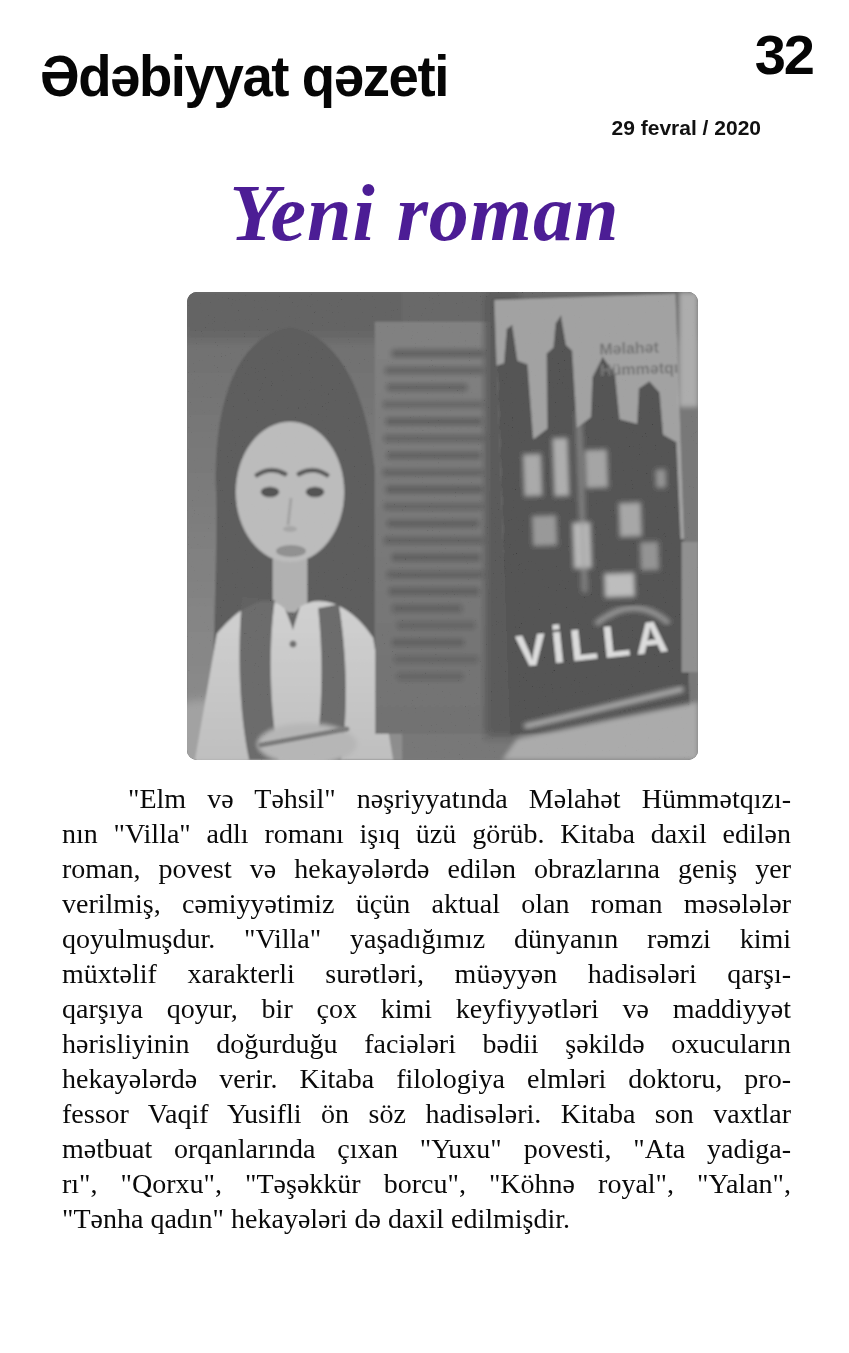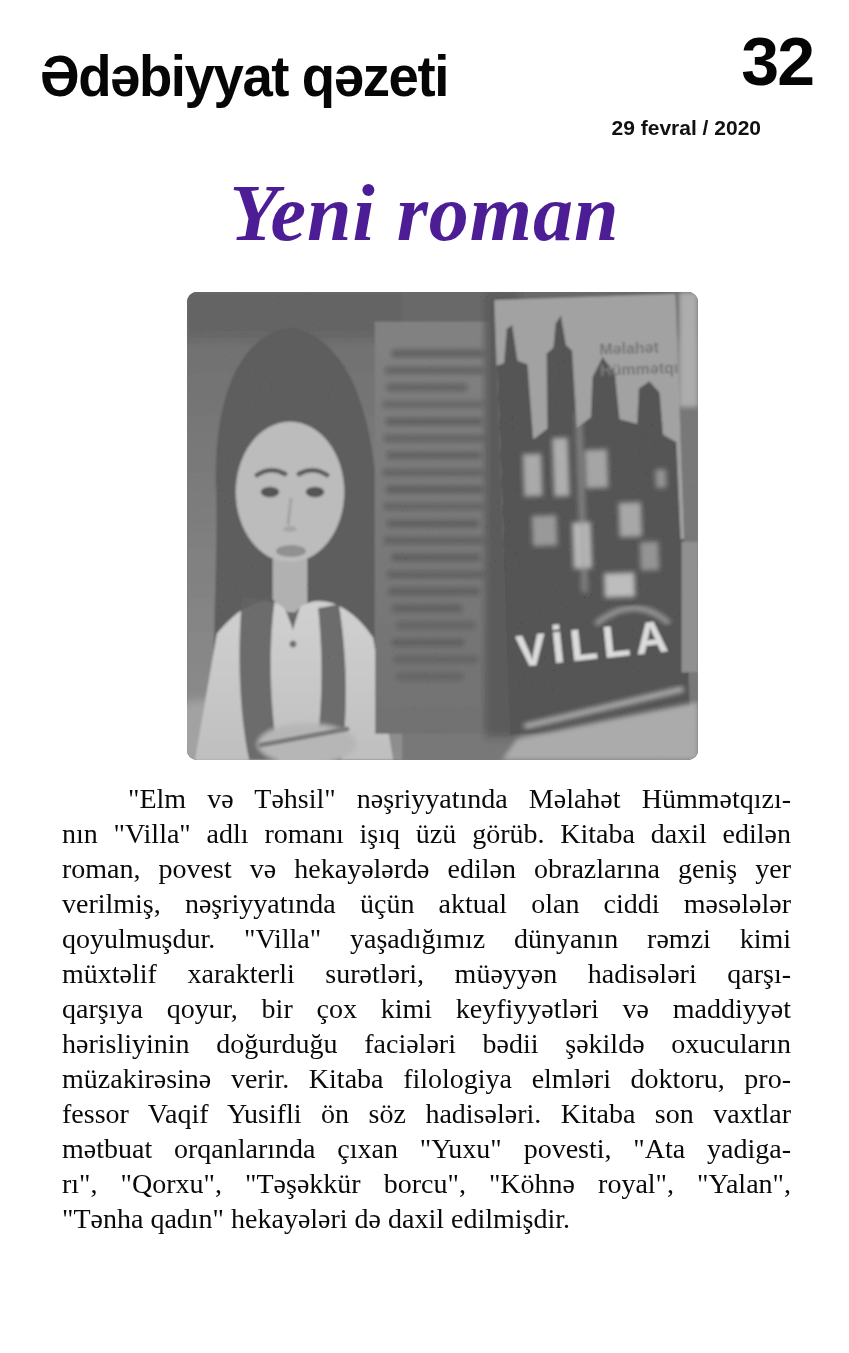--- a/index.html
+++ b/index.html
@@ -7,21 +7,21 @@
     position:relative; width:849px; height:1267px; background:#fff;
     font-family:"Liberation Sans",sans-serif; color:#0b0b0b; overflow:hidden;
   }
   .masthead-title{
     position:absolute; left:40px; top:42px;
     font-size:58px; font-weight:700; letter-spacing:-1.5px; color:#060606;
     transform:scaleX(.94); transform-origin:left top; white-space:nowrap;
   }
   .page-number{
     position:absolute; top:22px; right:36px;
-    font-size:68px; font-weight:700; letter-spacing:-2px; color:#050505;margin-left:12px;
+    font-size:56px; font-weight:700; letter-spacing:-2px; color:#050505;margin-left:12px;
   }
   .issue-date{
     position:absolute; top:116px; right:88px;
     font-size:21px; font-weight:700; color:#111;
   }
   .headline{
     position:absolute; top:168px; left:0; width:100%;
     text-align:center; font-family:"Liberation Serif",serif;
     font-style:italic; font-weight:700; font-size:80px; letter-spacing:1px;
     color:#4c1d95;
@@ -174,25 +174,25 @@
       </g>
 
       <rect x="0" y="0" width="511" height="468" filter="url(#grain)" opacity="0.4"></rect>
     </svg>
   </div>
 
   <div class="body-text">
     <div class="line first">"Elm və Təhsil" nəşriyyatında Məlahət Hümmətqızı-</div>
     <div class="line">nın "Villa" adlı romanı işıq üzü görüb. Kitaba daxil edilən</div>
     <div class="line">roman, povest və hekayələrdə edilən obrazlarına geniş yer</div>
-    <div class="line">verilmiş, nəşriyyatında üçün aktual olan ciddi məsələlər</div>
+    <div class="line">verilmiş, cəmiyyətimiz üçün aktual olan roman məsələlər</div>
     <div class="line">qoyulmuşdur. "Villa" yaşadığımız dünyanın rəmzi kimi</div>
     <div class="line">müxtəlif xarakterli surətləri, müəyyən hadisələri qarşı-</div>
     <div class="line">qarşıya qoyur, bir çox kimi keyfiyyətləri və maddiyyət</div>
     <div class="line">hərisliyinin doğurduğu faciələri bədii şəkildə oxucuların</div>
-    <div class="line">müzakirəsinə verir. Kitaba filologiya elmləri doktoru, pro-</div>
+    <div class="line">hekayələrdə verir. Kitaba filologiya elmləri doktoru, pro-</div>
     <div class="line">fessor Vaqif Yusifli ön söz hadisələri. Kitaba son vaxtlar</div>
     <div class="line">mətbuat orqanlarında çıxan "Yuxu" povesti, "Ata yadiga-</div>
     <div class="line">rı", "Qorxu", "Təşəkkür borcu", "Köhnə royal", "Yalan",</div>
     <div class="line last">"Tənha qadın" hekayələri də daxil edilmişdir.</div>
   </div>
 
 </div>
 
 </body></html>

